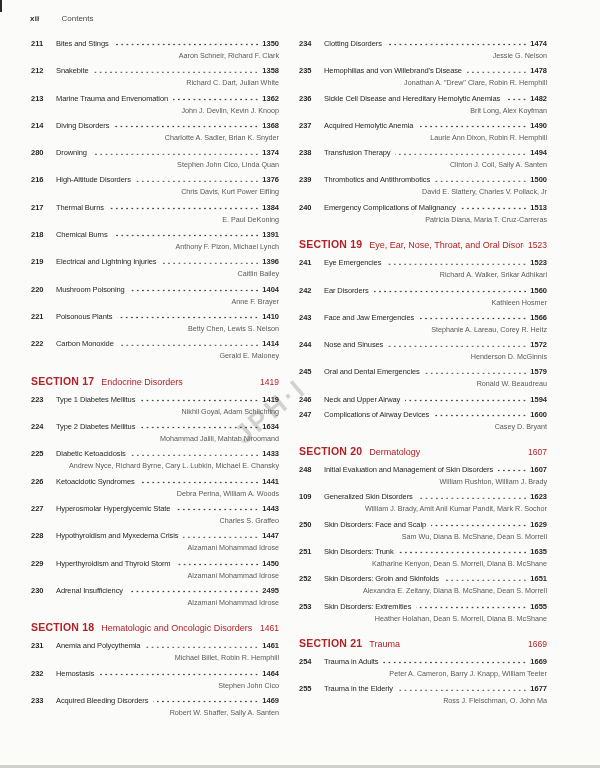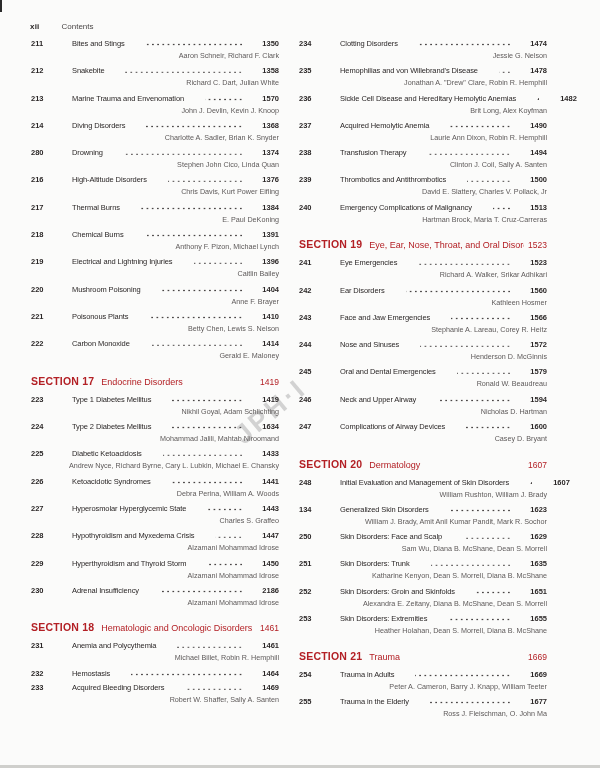--- a/index.html
+++ b/index.html
@@ -13,42 +13,42 @@
     background:#fbfbfa; overflow:hidden;
   }
   .corner-mark {
     position:absolute; left:0; top:0; width:2px; height:12px;
     background:#2a2a2a;
   }
   .bottom-edge {
     position:absolute; left:0; bottom:0; width:600px; height:3px;
     background:#cfcfcc;
   }
-  .header { position:absolute; left:30px; top:22px; font-size:8px; line-height:10px; }
+  .header { position:absolute; left:30px; top:14px; font-size:8px; line-height:10px; }
   .folio { font-weight:bold; color:#2b2727; letter-spacing:0.2px; }
   .running-head { margin-left:22px; color:#4c4848; }
 
   .watermark {
     position:absolute; left:196px; top:396px; width:150px; height:32px;
     transform:rotate(-40deg);
     font-size:27px; font-weight:bold; letter-spacing:3px;
     color:rgba(145,145,145,0.38);
     text-align:center; z-index:0; pointer-events:none;
   }
 
   .columns {
     position:absolute; left:31px; top:37px; right:53px; z-index:1;
     display:flex; gap:20px;
   }
   .col { flex:1; min-width:0; }
 
   .entry { margin-bottom:1.8px; }
   .entry .row {
     display:flex; align-items:baseline;
-    font-size:7.5px; line-height:13px; color:#2b2727;gap:16px;
+    font-size:7.5px; line-height:13px; color:#2b2727;
   }
   .num { flex:none; width:19px; margin-right:6px; font-weight:bold; }
   .title { font-weight:normal; white-space:nowrap; letter-spacing:-0.1px; }
   .leader {
     flex:1 1 auto; min-width:4px; align-self:baseline;
     height:2.6px; margin:0 3px -1px 5px;
     background-image:radial-gradient(circle, #4a4646 0.75px, transparent 1px);
     background-size:5.2px 2.6px; background-repeat:repeat-x;
     background-position:right bottom;
   }
@@ -97,21 +97,21 @@
             <span class="leader"></span>
             <span class="pg">1358</span>
           </div>
           <div class="authors">Richard C. Dart, Julian White</div>
         </div>
         <div class="entry">
           <div class="row">
             <span class="num">213</span>
             <span class="title">Marine Trauma and Envenomation</span>
             <span class="leader"></span>
-            <span class="pg">1570</span>
+            <span class="pg">1362</span>
           </div>
           <div class="authors">John J. Devlin, Kevin J. Knoop</div>
         </div>
         <div class="entry">
           <div class="row">
             <span class="num">214</span>
             <span class="title">Diving Disorders</span>
             <span class="leader"></span>
             <span class="pg">1368</span>
           </div>
@@ -255,21 +255,21 @@
             <span class="leader"></span>
             <span class="pg">1450</span>
           </div>
           <div class="authors">Alzamani Mohammad Idrose</div>
         </div>
         <div class="entry">
           <div class="row">
             <span class="num">230</span>
             <span class="title">Adrenal Insufficiency</span>
             <span class="leader"></span>
-            <span class="pg">2186</span>
+            <span class="pg">2495</span>
           </div>
           <div class="authors">Alzamani Mohammad Idrose</div>
         </div>
         <div class="section">
           <span class="s-label">SECTION 18</span>
           <span class="s-title">Hematologic and Oncologic Disorders</span>
           <span class="s-page">1461</span>
         </div>
         <div class="entry">
           <div class="row">
@@ -280,20 +280,21 @@
           </div>
           <div class="authors">Michael Billet, Robin R. Hemphill</div>
         </div>
         <div class="entry">
           <div class="row">
             <span class="num">232</span>
             <span class="title">Hemostasis</span>
             <span class="leader"></span>
             <span class="pg">1464</span>
           </div>
+          <div class="authors">Stephen John Cico</div>
         </div>
         <div class="entry">
           <div class="row">
             <span class="num">233</span>
             <span class="title">Acquired Bleeding Disorders</span>
             <span class="leader"></span>
             <span class="pg">1469</span>
           </div>
           <div class="authors">Robert W. Shaffer, Sally A. Santen</div>
         </div>
@@ -353,21 +354,21 @@
           </div>
           <div class="authors">David E. Slattery, Charles V. Pollack, Jr</div>
         </div>
         <div class="entry">
           <div class="row">
             <span class="num">240</span>
             <span class="title">Emergency Complications of Malignancy</span>
             <span class="leader"></span>
             <span class="pg">1513</span>
           </div>
-          <div class="authors">Hartman Brock, Maria T. Cruz-Carreras</div>
+          <div class="authors">Patricia Diana, Maria T. Cruz-Carreras</div>
         </div>
         <div class="section">
           <span class="s-label">SECTION 19</span>
           <span class="s-title">Eye, Ear, Nose, Throat, and Oral Disorders</span>
           <span class="s-page">1523</span>
         </div>
         <div class="entry">
           <div class="row">
             <span class="num">241</span>
             <span class="title">Eye Emergencies</span>
@@ -412,21 +413,20 @@
           </div>
           <div class="authors">Ronald W. Beaudreau</div>
         </div>
         <div class="entry">
           <div class="row">
             <span class="num">246</span>
             <span class="title">Neck and Upper Airway</span>
             <span class="leader"></span>
             <span class="pg">1594</span>
           </div>
-          <div class="authors">Nicholas D. Hartman</div>
         </div>
         <div class="entry">
           <div class="row">
             <span class="num">247</span>
             <span class="title">Complications of Airway Devices</span>
             <span class="leader"></span>
             <span class="pg">1600</span>
           </div>
           <div class="authors">Casey D. Bryant</div>
         </div>
@@ -439,21 +439,21 @@
           <div class="row">
             <span class="num">248</span>
             <span class="title">Initial Evaluation and Management of Skin Disorders</span>
             <span class="leader"></span>
             <span class="pg">1607</span>
           </div>
           <div class="authors">William Rushton, William J. Brady</div>
         </div>
         <div class="entry">
           <div class="row">
-            <span class="num">134</span>
+            <span class="num">109</span>
             <span class="title">Generalized Skin Disorders</span>
             <span class="leader"></span>
             <span class="pg">1623</span>
           </div>
           <div class="authors">William J. Brady, Amit Anil Kumar Pandit, Mark R. Sochor</div>
         </div>
         <div class="entry">
           <div class="row">
             <span class="num">250</span>
             <span class="title">Skin Disorders: Face and Scalp</span>

